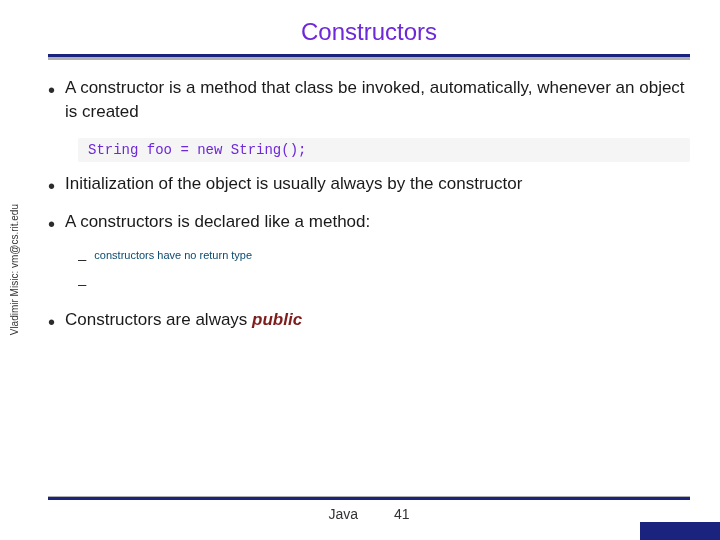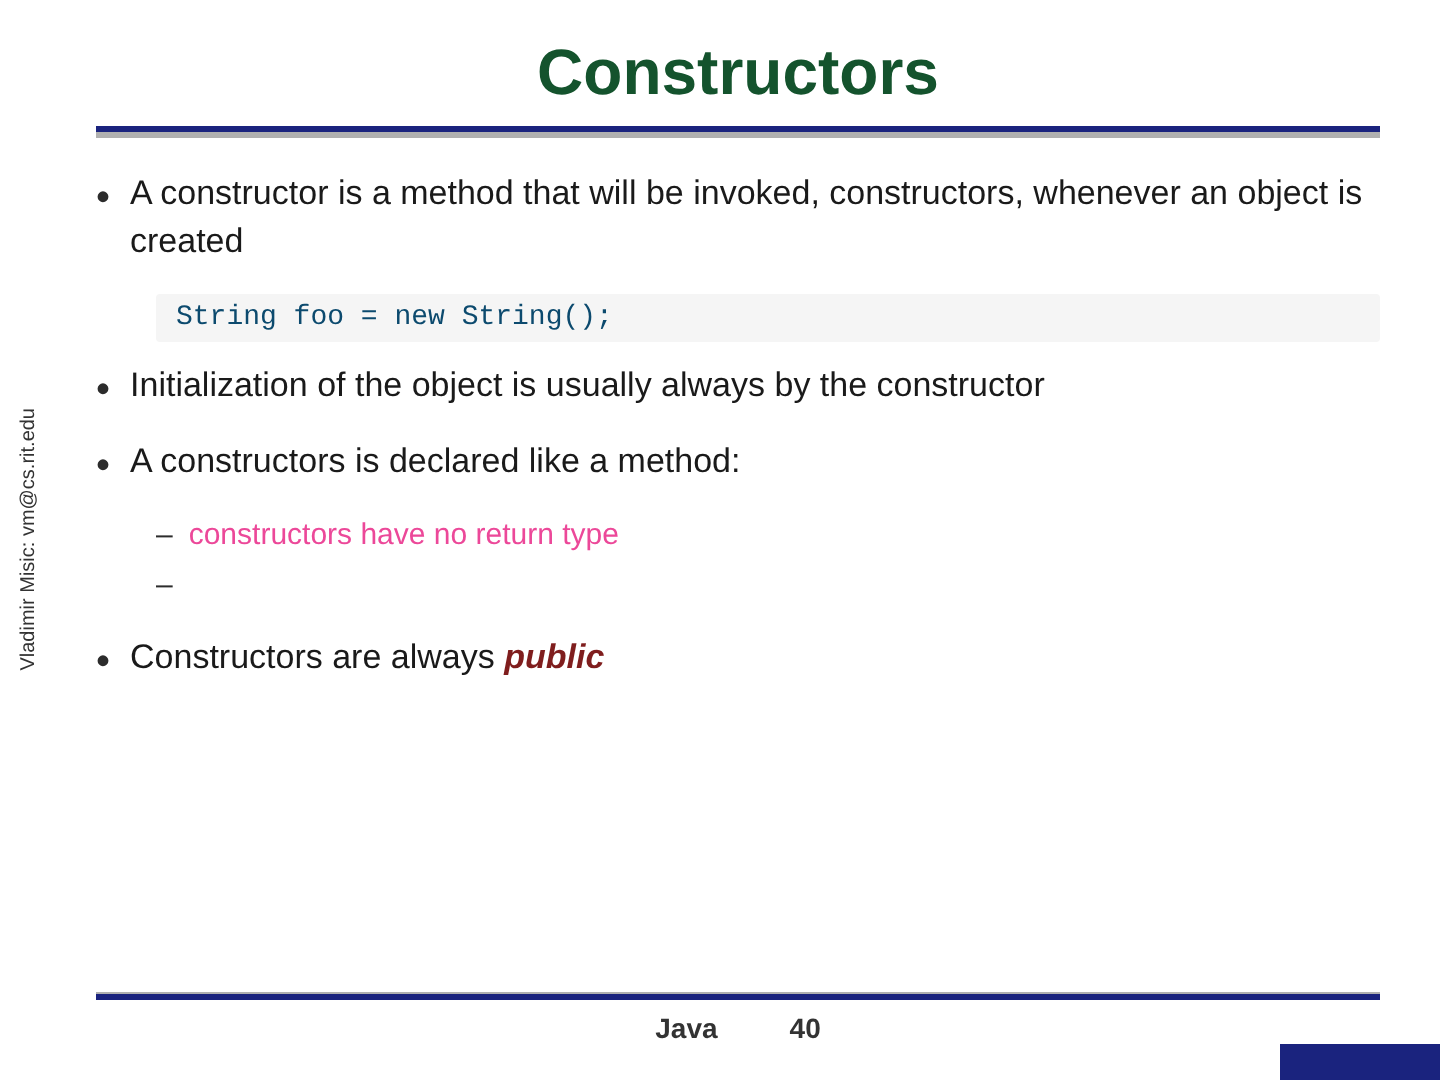--- a/index.html
+++ b/index.html
@@ -52,23 +52,23 @@
       padding: 0 30px 10px 20px;
     }
 
     
     .title-area {
       text-align: center;
       padding: 18px 0 8px 0;
     }
 
     .title-area h1 {
-      font-size: 32px;
-      font-weight: bold;
-      color: #14532d;
+      font-size: 24px;
+      font-weight: normal;
+      color: #6d28d9;
     }
 
     
     .divider-top {
       height: 6px;
       background: linear-gradient(to bottom, #1a237e 0%, #1a237e 3px, #b0b0b0 3px, #b0b0b0 6px);
       margin-bottom: 16px;
     }
 
     
@@ -105,21 +105,21 @@
     .bullet-text {
       font-size: 17px;
       color: #1a1a1a;
       line-height: 1.4;
     }
 
     
     .code-block {
       font-family: 'Courier New', Courier, monospace;
       font-size: 14px;
-      color: #0c4a6e;
+      color: #6d28d9;
       margin: 4px 0 10px 30px;
       background: #f5f5f5;
       padding: 4px 10px;
       display: inline-block;
       border-radius: 2px;
     }
 
     
     .sub-bullets {
       margin-left: 30px;
@@ -133,40 +133,39 @@
     }
 
     .sub-dash {
       font-size: 15px;
       color: #2c2c2c;
       margin-right: 8px;
       line-height: 1.4;
     }
 
     .sub-text {
-      font-size: 15px;
-      color: #ec4899;
+      font-size: 11px;
+      color: #0c4a6e;
       line-height: 1.4;
     }
 
     
     .public-keyword {
       font-style: italic;
       font-weight: bold;
       color: #7f1d1d;
     }
 
     
     .footer {
       display: flex;
       justify-content: center;
       align-items: flex-end;
       padding: 6px 0 8px 0;
       gap: 36px;
-      font-weight: bold;
     }
 
     .footer-text {
       font-size: 14px;
       color: #333;
     }
 
     
     .footer-accent {
       position: absolute;
@@ -191,21 +190,21 @@
     <div class="title-area">
       <h1>Constructors</h1>
     </div>
 
     <div class="divider-top"></div>
 
     <div class="bullet-section">
 
       <div class="bullet-item">
         <span class="bullet-dot">•</span>
-        <span class="bullet-text">A constructor is a method that will be invoked, constructors, whenever an object is created</span>
+        <span class="bullet-text">A constructor is a method that class be invoked, automatically, whenever an object is created</span>
       </div>
 
       <div class="code-block">String foo = new String();</div>
 
       <div class="bullet-item">
         <span class="bullet-dot">•</span>
         <span class="bullet-text">Initialization of the object is usually always by the constructor</span>
       </div>
 
       <div class="bullet-item">
@@ -229,20 +228,20 @@
           <span>Constructors are always </span><span class="public-keyword">public</span>
         </span>
       </div>
 
     </div>
 
     <div class="divider-bottom"></div>
 
     <div class="footer">
       <span class="footer-text">Java</span>
-      <span class="footer-text">40</span>
+      <span class="footer-text">41</span>
     </div>
 
   </div>
 
   <div class="footer-accent"></div>
 
 </div>
 
 </body></html>

